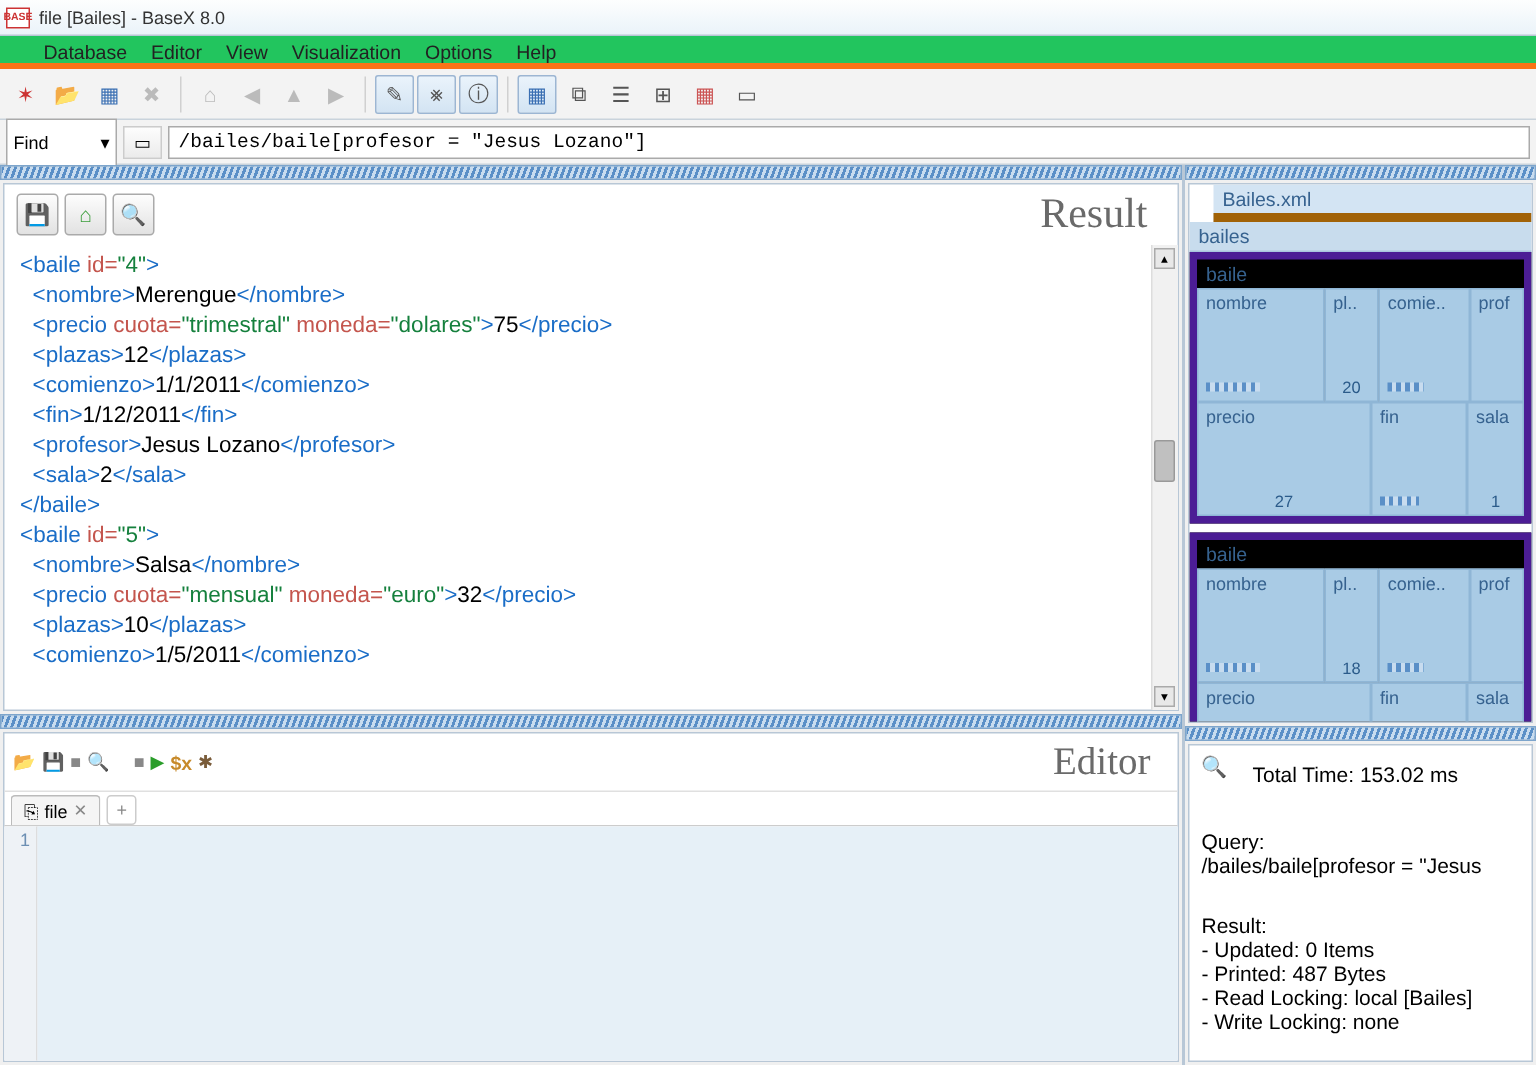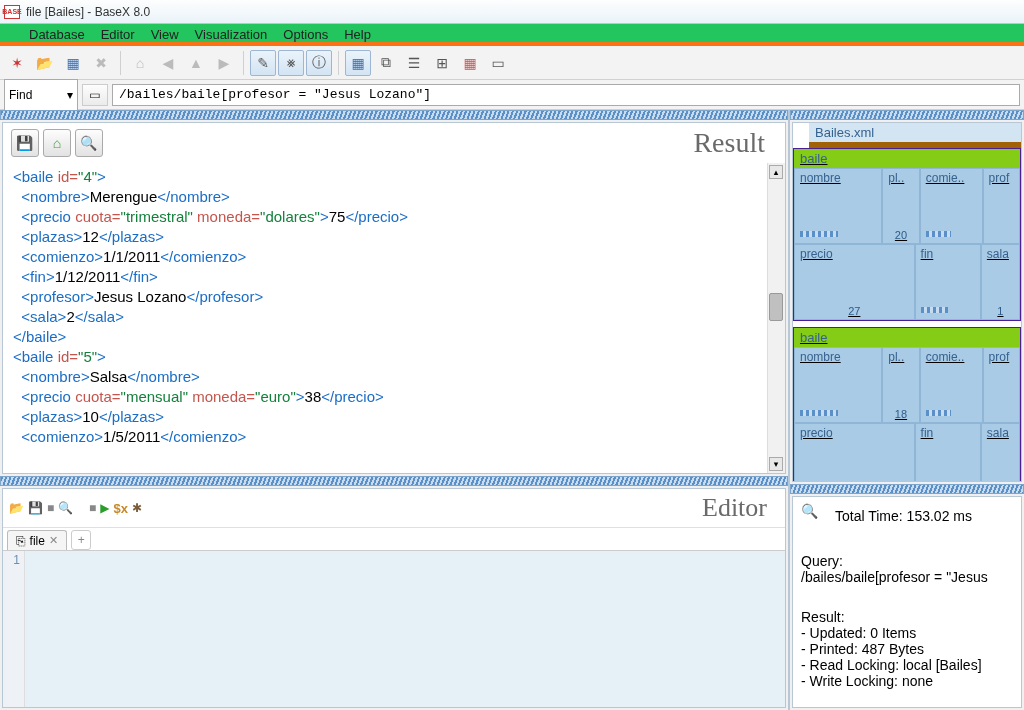--- a/index.html
+++ b/index.html
@@ -60,21 +60,21 @@
 .etab .xclose { color:#888; font-size:11px; }
 .etabadd { width:20px; height:20px; border:1px solid #ccc; margin-left:4px; display:flex; align-items:center; justify-content:center; color:#888; border-radius:3px; }
 .ebody { flex:1; display:flex; background:#fff; }
 .egutter { width:22px; background:#eef2f6; border-right:1px solid #ddd; color:#6c8fb3; font-family:"Courier New",monospace; font-size:12px; text-align:right; padding:2px 4px; }
 .eeditor { flex:1; background:#e6f0f7; }
 
 
 .treemap-panel { flex:1; background:#fff; border:1px solid #b8c7d6; margin:2px; overflow:hidden; font-size:13px; }
 .tm-header { background:#d3e4f3; border-bottom:6px solid #a16207; padding:2px 6px; color:#36628f; font-size:13px;margin-left:16px; }
 .tm-sub { background:#c8dced; border-bottom:1px solid #a9c4de; padding:2px 6px; color:#36628f; }
-.tm-baile { background:#84cc16; border:1px solid #4c1d95; margin:0;text-decoration:underline; }
+.tm-baile { background:#000000; border:5px solid #4c1d95; margin:0; }
 .tm-baile-h { padding:2px 6px; color:#36628f; }
 .tm-row { display:flex; }
 .tm-cell { border:1px solid #8fb6d6; background:#a9cbe5; padding:2px 5px; color:#36628f; display:flex; flex-direction:column;gap:44px; }
 .tm-cell .lbl { font-size:12px; }
 .tm-cell .val { color:#2b5b8a; font-size:11px;text-align:center; }
 .tm-mini { height:6px; background:repeating-linear-gradient(90deg,#5a8fc7 0,#5a8fc7 3px,#c8dcef 3px,#c8dcef 6px); margin-top:2px; width:50%; }
 
 
 .infopanel { background:#fff; border:1px solid #b8c7d6; margin:2px; padding:6px 8px; font-size:14px; height:212px; display:flex; flex-direction:column; }
 .infopanel .infohead { display:flex; align-items:center; gap:8px; margin-bottom:8px; }
@@ -146,21 +146,21 @@
   <span class="xml-tag">&lt;nombre&gt;</span><span class="xml-txt">Merengue</span><span class="xml-tag">&lt;/nombre&gt;</span>
   <span class="xml-tag">&lt;precio </span><span class="xml-attr">cuota=</span><span class="xml-val">"trimestral"</span><span class="xml-txt"> </span><span class="xml-attr">moneda=</span><span class="xml-val">"dolares"</span><span class="xml-tag">&gt;</span><span class="xml-txt">75</span><span class="xml-tag">&lt;/precio&gt;</span>
   <span class="xml-tag">&lt;plazas&gt;</span><span class="xml-txt">12</span><span class="xml-tag">&lt;/plazas&gt;</span>
   <span class="xml-tag">&lt;comienzo&gt;</span><span class="xml-txt">1/1/2011</span><span class="xml-tag">&lt;/comienzo&gt;</span>
   <span class="xml-tag">&lt;fin&gt;</span><span class="xml-txt">1/12/2011</span><span class="xml-tag">&lt;/fin&gt;</span>
   <span class="xml-tag">&lt;profesor&gt;</span><span class="xml-txt">Jesus Lozano</span><span class="xml-tag">&lt;/profesor&gt;</span>
   <span class="xml-tag">&lt;sala&gt;</span><span class="xml-txt">2</span><span class="xml-tag">&lt;/sala&gt;</span>
 <span class="xml-tag">&lt;/baile&gt;</span>
 <span class="xml-tag">&lt;baile </span><span class="xml-attr">id=</span><span class="xml-val">"5"</span><span class="xml-tag">&gt;</span>
   <span class="xml-tag">&lt;nombre&gt;</span><span class="xml-txt">Salsa</span><span class="xml-tag">&lt;/nombre&gt;</span>
-  <span class="xml-tag">&lt;precio </span><span class="xml-attr">cuota=</span><span class="xml-val">"mensual"</span><span class="xml-txt"> </span><span class="xml-attr">moneda=</span><span class="xml-val">"euro"</span><span class="xml-tag">&gt;</span><span class="xml-txt">38</span><span class="xml-tag">&lt;/precio&gt;</span>
+  <span class="xml-tag">&lt;precio </span><span class="xml-attr">cuota=</span><span class="xml-val">"mensual"</span><span class="xml-txt"> </span><span class="xml-attr">moneda=</span><span class="xml-val">"euro"</span><span class="xml-tag">&gt;</span><span class="xml-txt">32</span><span class="xml-tag">&lt;/precio&gt;</span>
   <span class="xml-tag">&lt;plazas&gt;</span><span class="xml-txt">10</span><span class="xml-tag">&lt;/plazas&gt;</span>
   <span class="xml-tag">&lt;comienzo&gt;</span><span class="xml-txt">1/5/2011</span><span class="xml-tag">&lt;/comienzo&gt;</span>
 </div>
         <div class="scrolltrack">
           <div class="scrollup">▴</div>
           <div class="scrollthumb"></div>
           <div class="scrolldown">▾</div>
         </div>
       </div>
     </div>
@@ -194,20 +194,21 @@
           </div>
         <div class="eeditor"></div>
       </div>
     </div>
   </div>
 
   <div class="rightcol">
     <div class="hatch"></div>
     <div class="treemap-panel">
       <div class="tm-header">Bailes.xml</div>
+      <div class="tm-sub">bailes</div>
       <div id="tmbody">
           <div class="tm-baile">
             <div class="tm-baile-h">baile</div>
             <div class="tm-row">
               <div class="tm-cell" style="flex:3">
                 <span class="lbl">nombre</span>
                 <div class="tm-mini"></div>
               </div>
               <div class="tm-cell" style="flex:1">
                 <span class="lbl">pl..</span>

